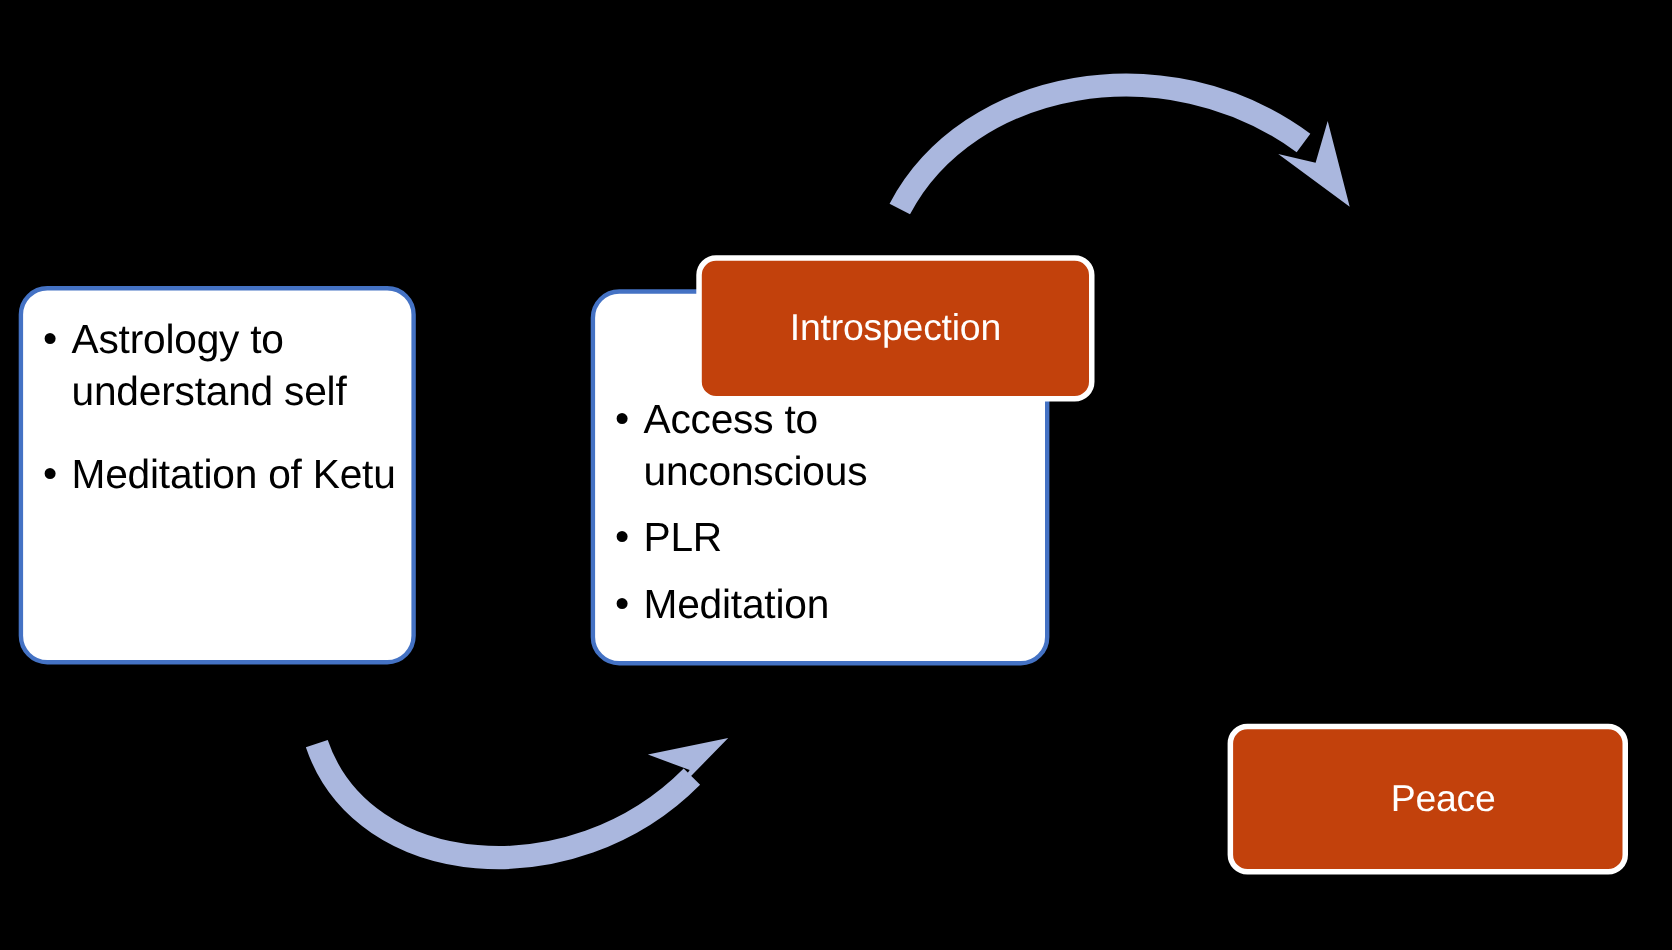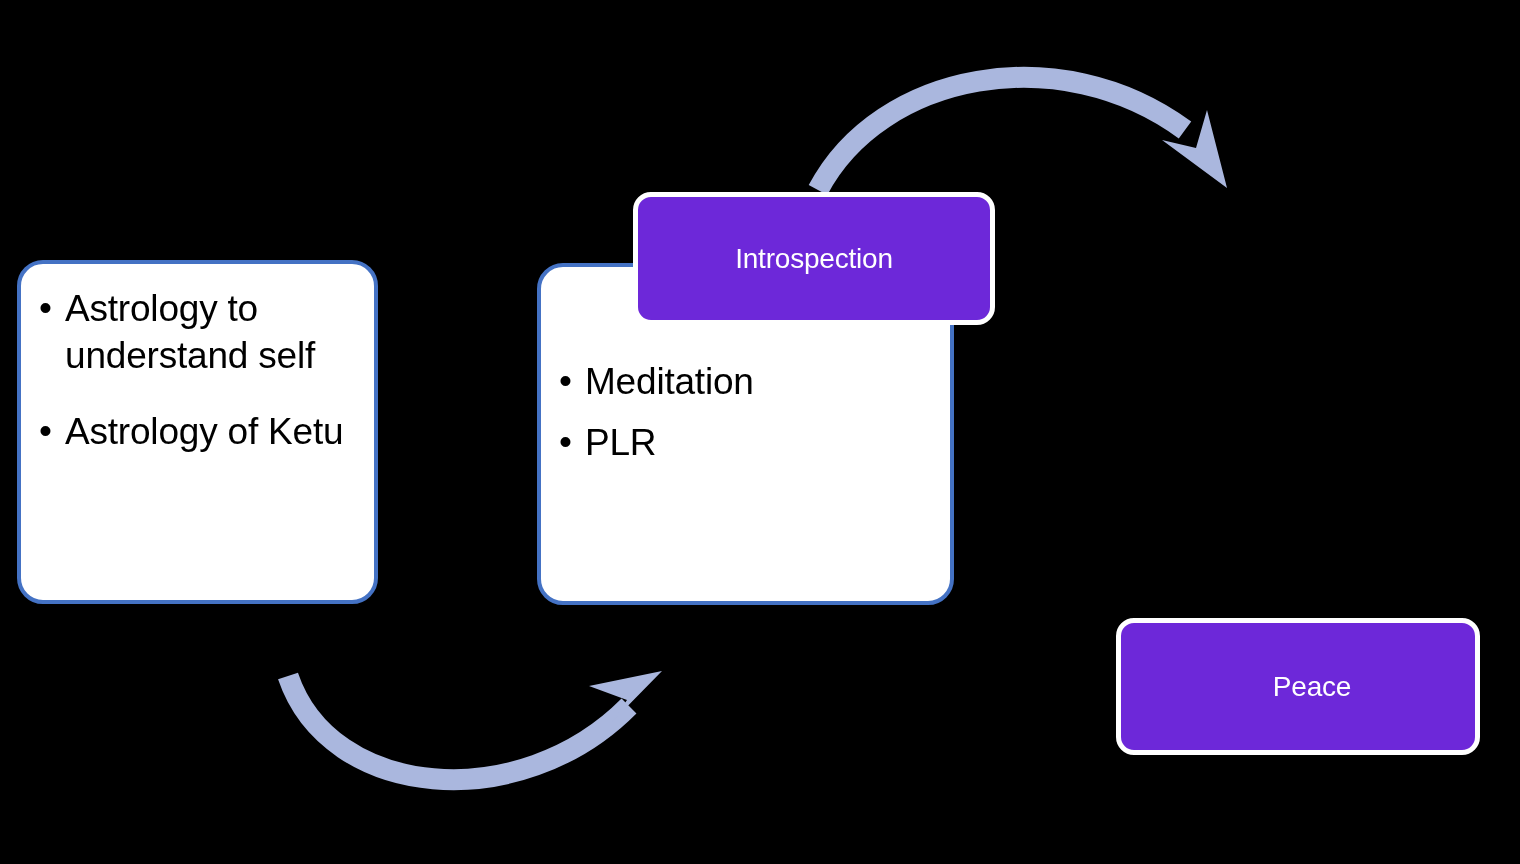--- a/index.html
+++ b/index.html
@@ -46,32 +46,33 @@
     top: -1px;
     font-size: 37px;
     line-height: 1.26;
     color: #000000;
   }
   .card li.gap { margin-bottom: 30px; }
 
   
   .chip {
     position: absolute;
-    background: #6d28d9;
+    background: #c2410c;
     border: 5px solid #FFFFFF;
     border-radius: 18px;
     box-sizing: border-box;
     color: #FFFFFF;
     display: flex;
     align-items: center;
     justify-content: center;
     text-align: center;
-    font-size: 28px;
+    font-size: 34px;
     line-height: 1.2;
     letter-spacing: -0.2px;
+    margin-top: 40px;
   }
 
   
   #card-left      { left: 17px;   top: 260px;  width: 361px; height: 344px; }
   #card-middle    { left: 537px;  top: 263px;  width: 417px; height: 342px; padding-top: 92px; }
   #card-right     { left: 1057px; top: 263px;  width: 415px; height: 340px; }
 
   #chip-karma          { left: 110px;  top: 533px; width: 363px; height: 139px; z-index: 6; }
   #chip-introspection  { left: 633px;  top: 192px; width: 362px; height: 133px; z-index: 6; }
   #chip-peace          { left: 1116px; top: 618px; width: 364px; height: 137px; z-index: 6; padding-left: 28px; }
@@ -102,29 +103,30 @@
     <g>
       <path d="M 288,676
                C 330,800 520,816 629,706" fill="none" stroke="#AAB7DE" stroke-width="21" stroke-linecap="butt"></path>
       <polygon points="612,722 662,671 589,686 627,700" fill="#AAB7DE"></polygon>
     </g>
   </svg>
 
   <div class="card" id="card-left">
     <ul>
       <li class="gap">Astrology to understand self</li>
-      <li>Astrology of Ketu</li>
+      <li>Meditation of Ketu</li>
     </ul>
   </div>
 
 
   <div class="card" id="card-middle">
     <ul>
+      <li>Access to unconscious</li>
+      <li>PLR</li>
       <li>Meditation</li>
-      <li>PLR</li>
     </ul>
   </div>
 
   <div class="chip" id="chip-introspection">
     <span>Introspection</span>
   </div>
 
 
   <div class="chip" id="chip-peace">
     <span>Peace</span>

